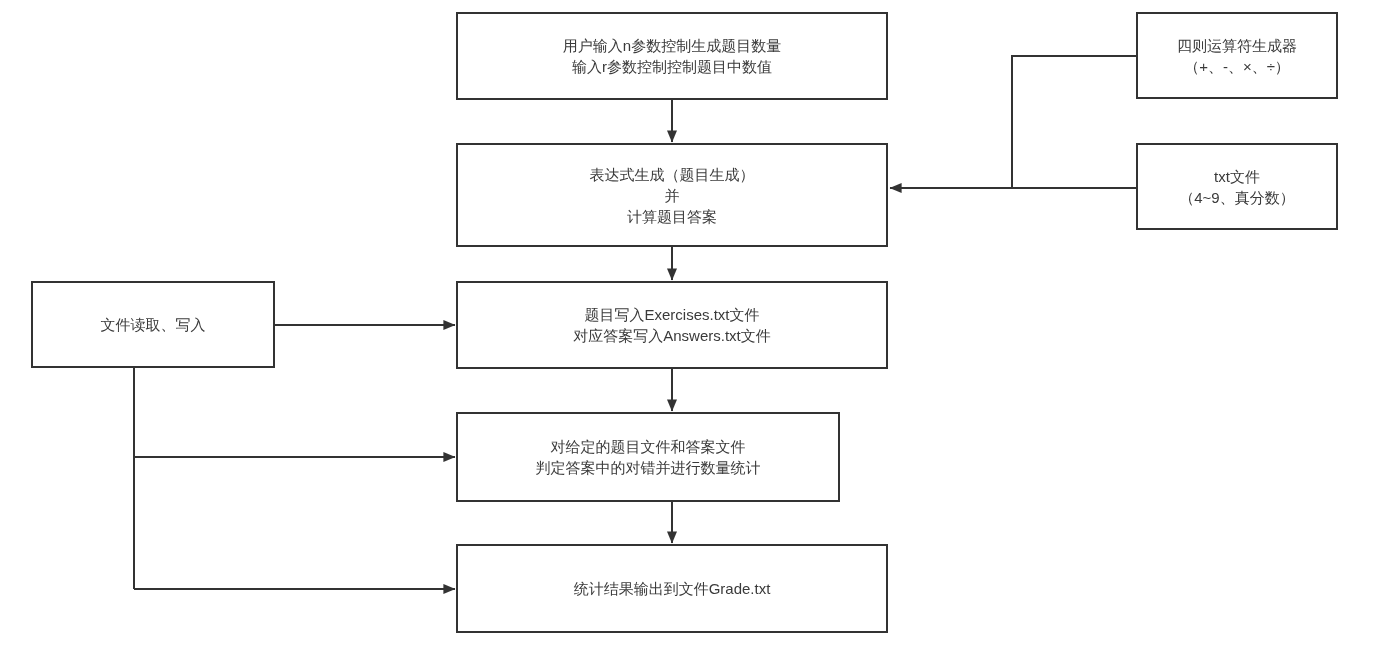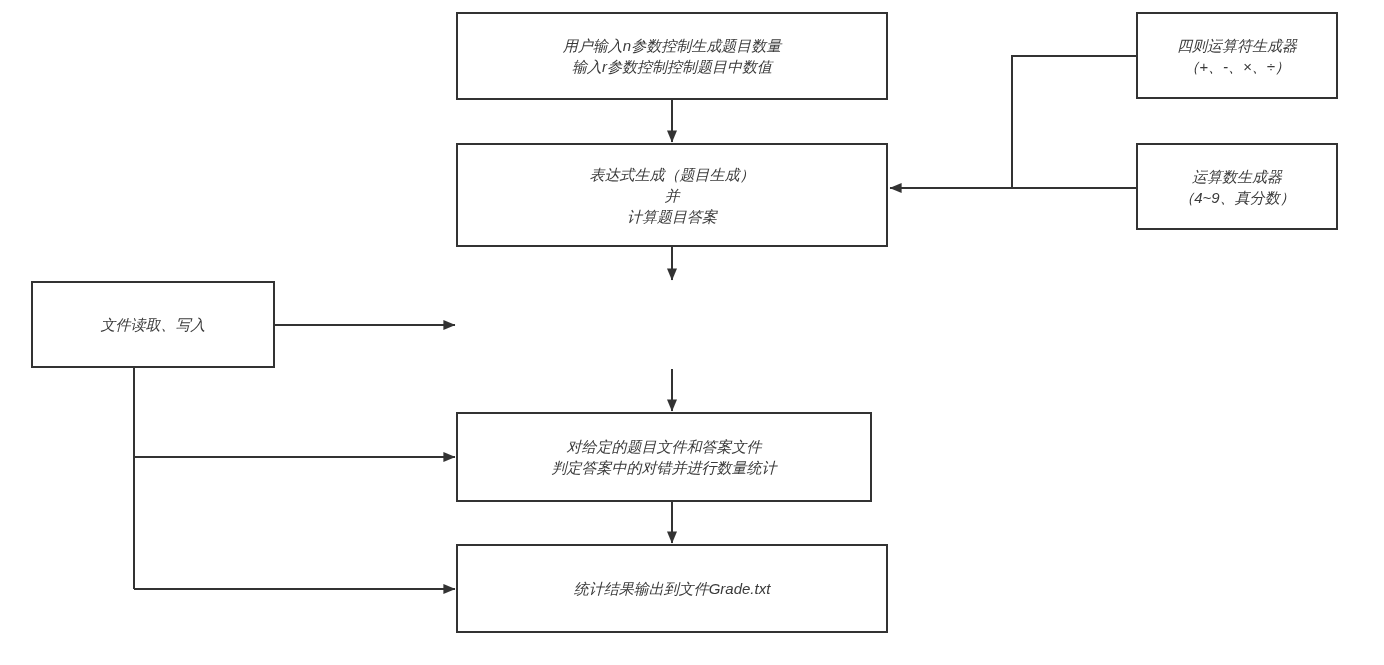--- a/index.html
+++ b/index.html
@@ -9,21 +9,20 @@
     --page-background:#ffffff;
   }
   *{box-sizing:border-box;margin:0;padding:0}
   html,body{background:var(--page-background)}
   body{font-family:"Liberation Sans","DejaVu Sans",sans-serif}
   .canvas{
     position:relative;
     width:1384px;height:665px;
     background:var(--page-background);
     overflow:hidden;
-    font-style:italic;
   }
   .wires{
     position:absolute;left:0;top:0;width:1384px;height:665px;
   }
   .wires path{
     stroke:var(--line);
     stroke-width:2;
     fill:none;
   }
   .wires marker path{
@@ -75,37 +74,41 @@
     <div class="line">用户输入n参数控制生成题目数量</div>
     <div class="line">输入r参数控制控制题目中数值</div>
   </div>
 
   <div class="node" style="left:456px;top:143px;width:432px;height:104px">
     <div class="line">表达式生成（题目生成）</div>
     <div class="line">并</div>
     <div class="line">计算题目答案</div>
   </div>
 
+  <div class="node" style="left:456px;top:281px;width:432px;height:88px">
+    <div class="line">题目写入Exercises.txt文件</div>
+    <div class="line">对应答案写入Answers.txt文件</div>
+  </div>
 
-  <div class="node" style="left:456px;top:412px;width:416px;height:90px">
+  <div class="node" style="left:456px;top:412px;width:384px;height:90px">
     <div class="line">对给定的题目文件和答案文件</div>
     <div class="line">判定答案中的对错并进行数量统计</div>
   </div>
 
   <div class="node" style="left:1136px;top:12px;width:202px;height:87px">
     <div class="line">四则运算符生成器</div>
     <div class="line">（+、-、×、÷）</div>
   </div>
 
   <div class="node" style="left:456px;top:544px;width:432px;height:89px">
     <div class="line">统计结果输出到文件Grade.txt</div>
   </div>
 
   <div class="node" style="left:1136px;top:143px;width:202px;height:87px">
-    <div class="line">运算数生成器</div>
+    <div class="line">txt文件</div>
     <div class="line">（4~9、真分数）</div>
   </div>
 
   <div class="node" style="left:31px;top:281px;width:244px;height:87px">
     <div class="line">文件读取、写入</div>
   </div>
 
 </div>
 
 </body></html>

